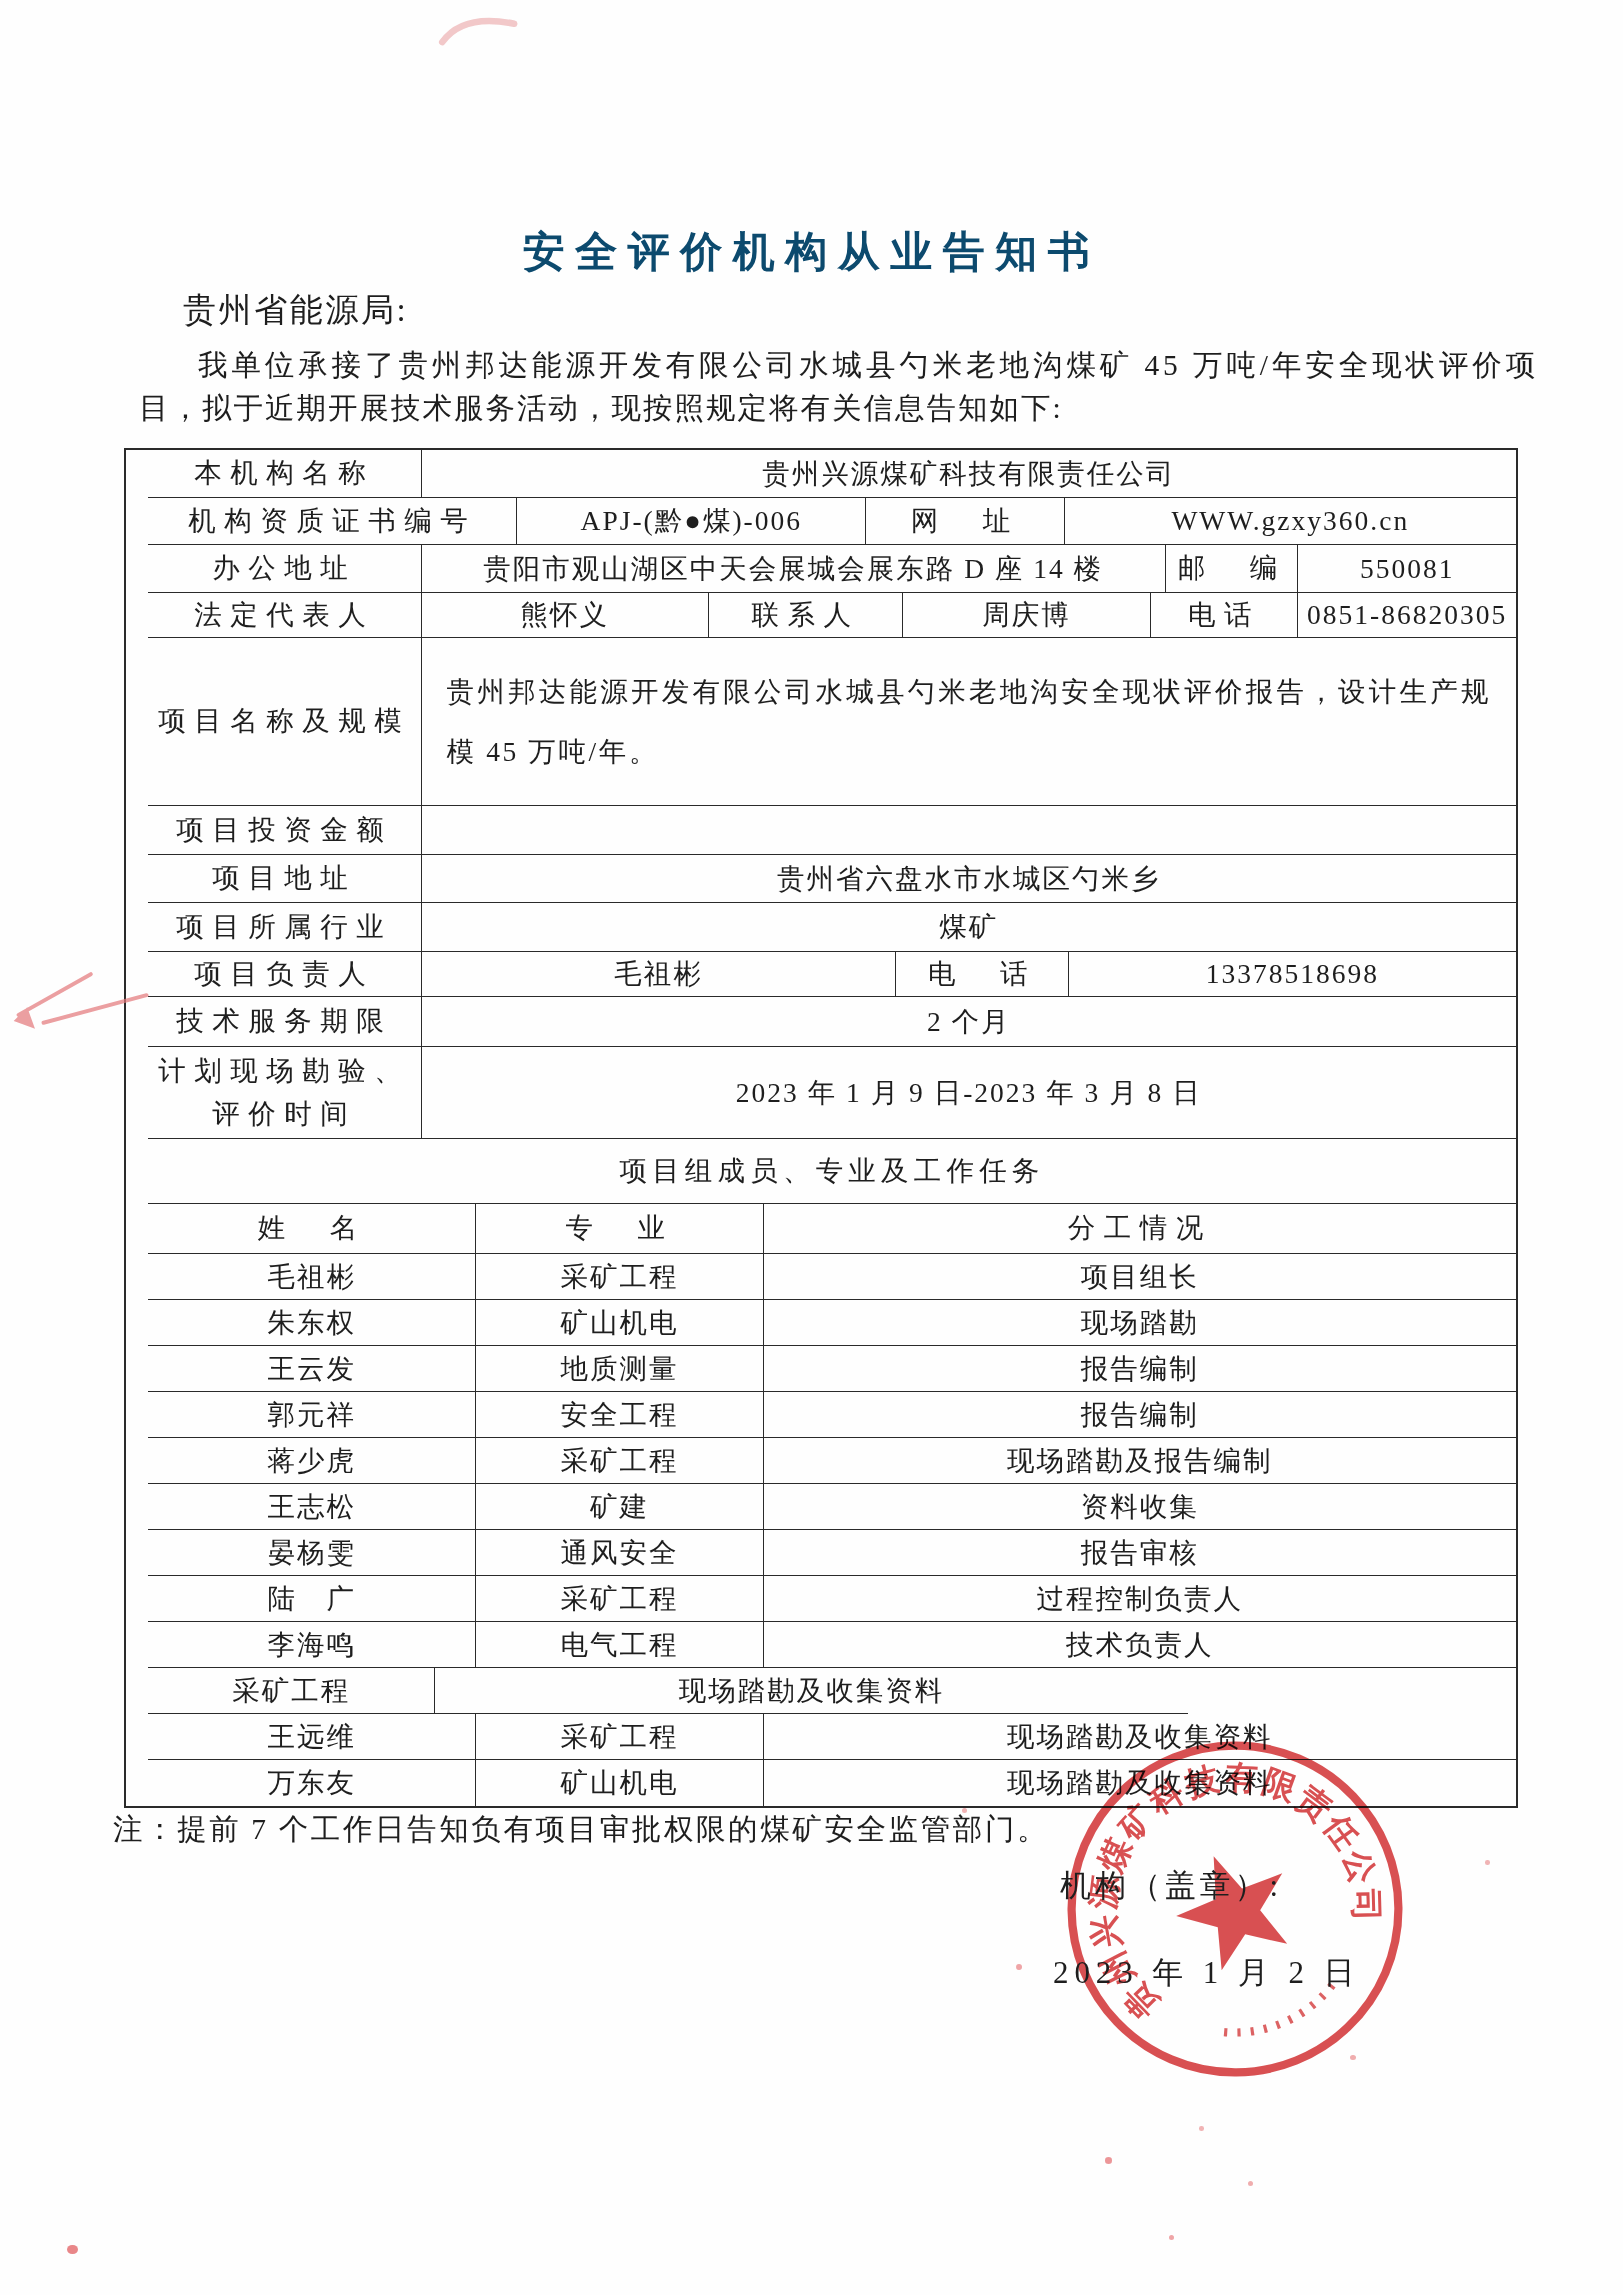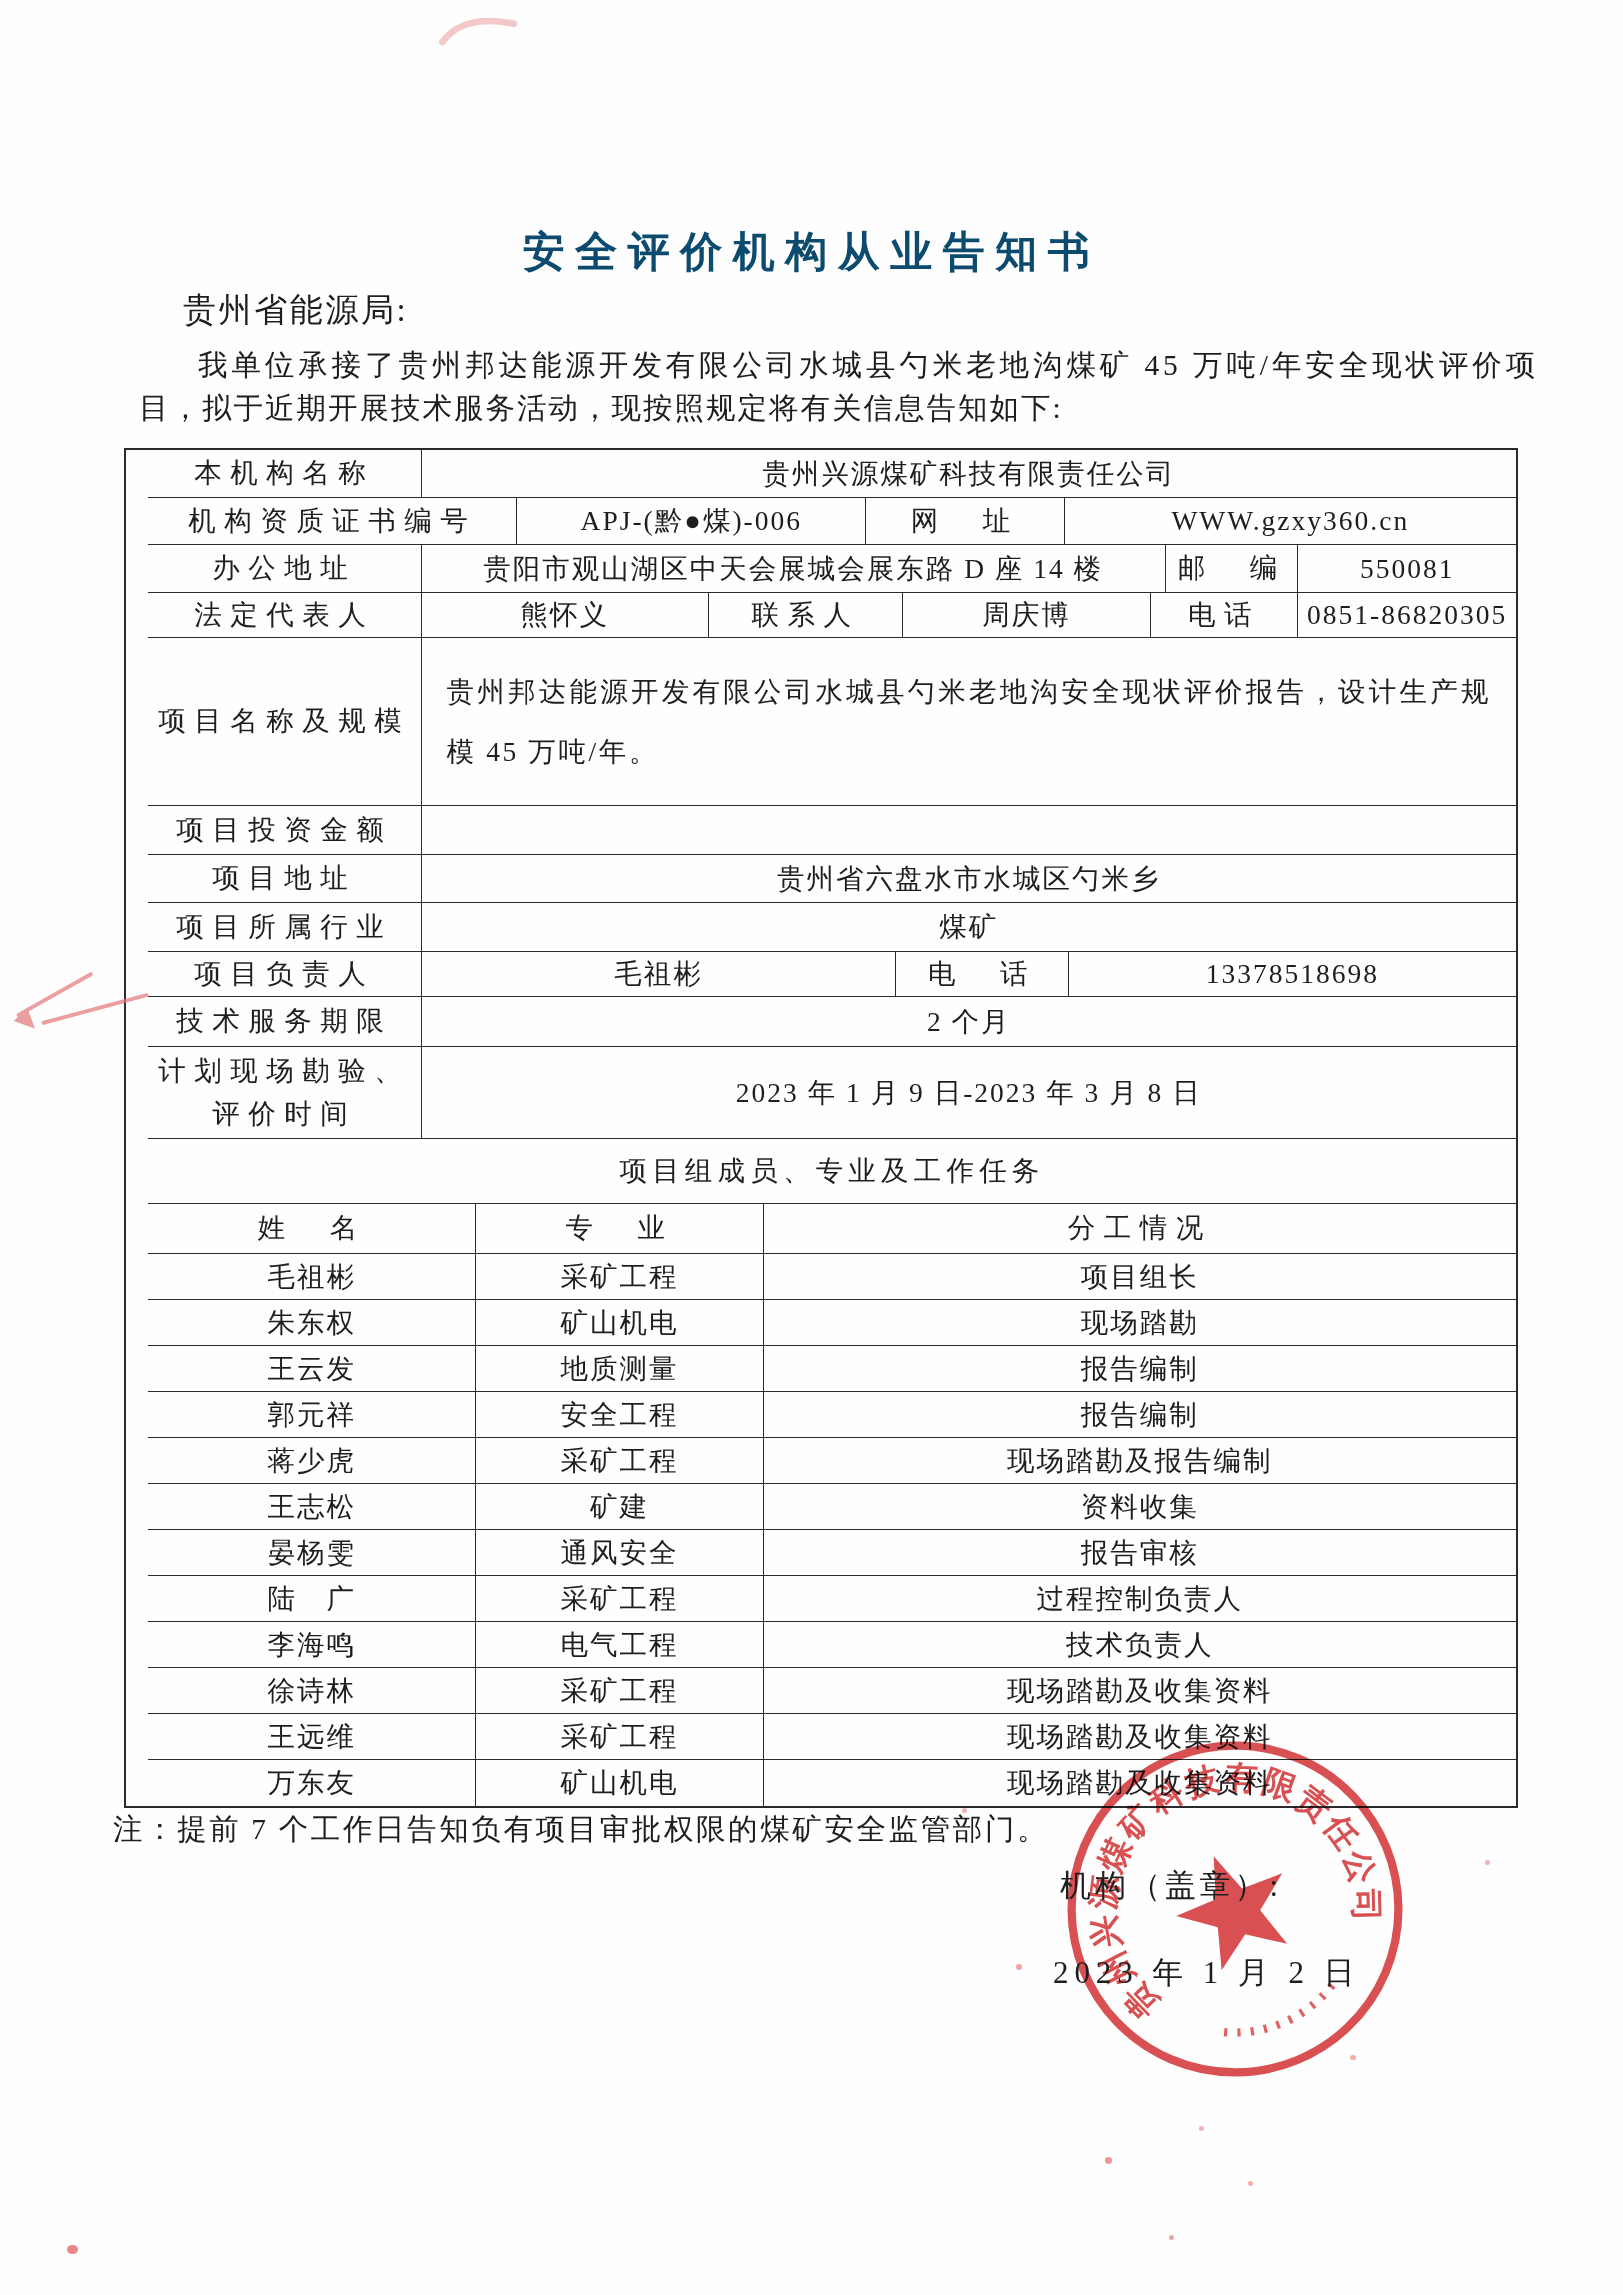--- a/index.html
+++ b/index.html
@@ -162,21 +162,20 @@
         <div class="cell val" style="width: 24%;">陆　广</div>
         <div class="cell val" style="width: 21%;">采矿工程</div>
         <div class="cell val" style="width: 55%;">过程控制负责人</div>
       </div>
       <div class="trow mrow">
         <div class="cell val" style="width: 24%;">李海鸣</div>
         <div class="cell val" style="width: 21%;">电气工程</div>
         <div class="cell val" style="width: 55%;">技术负责人</div>
       </div>
       <div class="trow mrow">
-        <div class="cell val" style="width: 24%;">徐诗林</div>
         <div class="cell val" style="width: 21%;">采矿工程</div>
         <div class="cell val" style="width: 55%;">现场踏勘及收集资料</div>
       </div>
       <div class="trow mrow">
         <div class="cell val" style="width: 24%;">王远维</div>
         <div class="cell val" style="width: 21%;">采矿工程</div>
         <div class="cell val" style="width: 55%;">现场踏勘及收集资料</div>
       </div>
       <div class="trow mrow">
         <div class="cell val" style="width: 24%;">万东友</div>

